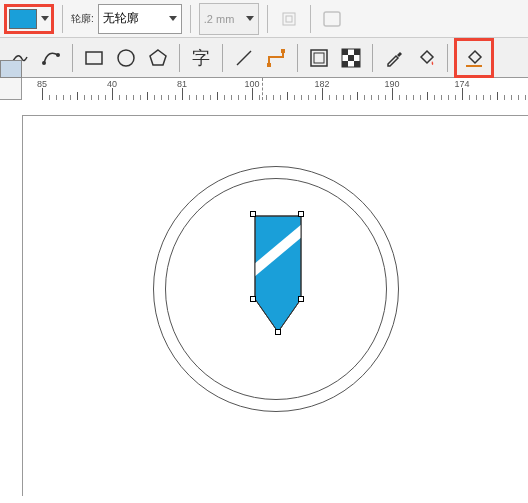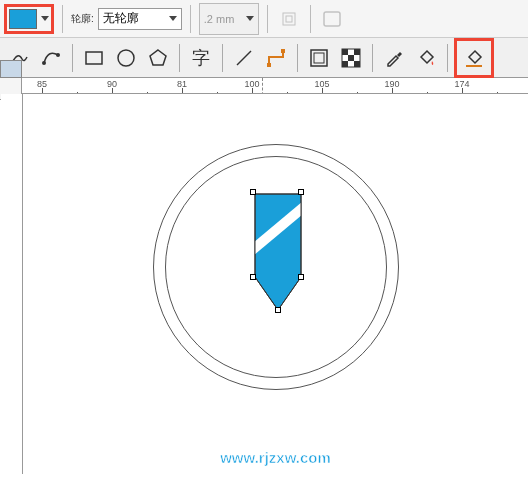--- a/index.html
+++ b/index.html
@@ -10,32 +10,32 @@
 
 .highlight-red { border: 3px solid #e43; padding: 2px; }
 
 .fill-swatch { display: flex; align-items: center; gap: 2px; }
 .color-box { width: 28px; height: 20px; background: #1a9fd9; border: 1px solid #666; }
 .dropdown-arrow { width: 0; height: 0; border-left: 4px solid transparent; border-right: 4px solid transparent; border-top: 5px solid #444; margin-left: 2px; }
 
 .sep { width: 1px; height: 28px; background: #bbb; margin: 0 4px; }
 
 .outline-label { font-size: 10px; color: #333; }
-.outline-select { display: flex; align-items: center; background: #fff; border: 1px solid #999; height: 22px; padding: 0 4px; min-width: 84px; font-size: 12px; justify-content: space-between; }
+.outline-select { display: flex; align-items: center; background: #fff; border: 1px solid #999; height: 30px; padding: 0 4px; min-width: 84px; font-size: 12px; justify-content: space-between; }
 .width-select { display: flex; align-items: center; background: #f0f0f0; color: #999; border: 1px solid #bbb; height: 32px; padding: 2px 4px; min-width: 60px; font-size: 11px; justify-content: space-between; }
 
 .tb-btn { width: 26px; height: 26px; display: flex; align-items: center; justify-content: center; border: 1px solid transparent; }
 .tb-btn.icon-disabled { opacity: 0.35; }
 
 .tb2-btn { width: 30px; height: 30px; display: flex; align-items: center; justify-content: center; border: 1px solid transparent; }
 
 .vsep { width: 1px; height: 28px; background: #aaa; margin: 0 4px; }
 
 .ruler-area { position: relative; }
-.ruler { height: 16px; background: #fff; border-bottom: 1px solid #999; position: relative; font-size: 9px; color: #555; overflow: hidden; margin-left: 22px; }
+.ruler { height: 38px; background: #fff; border-bottom: 1px solid #999; position: relative; font-size: 9px; color: #555; overflow: hidden; margin-left: 22px; }
 .ruler-corner { position: absolute; left: 0; top: 0; width: 22px; height: 22px; background: #f5f5f5; border-right: 1px solid #999; border-bottom: 1px solid #999; }
 .tab-corner { position: absolute; left: 0; top: -18px; width: 22px; height: 18px; background: #c8d8e8; border: 1px solid #888; }
 .ruler-tick { position: absolute; top: 0; height: 22px; }
 .ruler-tick .major { position: absolute; bottom: 0; width: 1px; height: 12px; background: #555; }
 .ruler-tick .minor { position: absolute; bottom: 0; width: 1px; height: 5px; background: #888; }
 .ruler-label { position: absolute; top: 1px; transform: translateX(-50%); }
 .ruler-marker { position: absolute; top: 0; width: 1px; height: 22px; border-left: 1px dashed #888; }
 
 .canvas { position: relative; background: #fff; height: 380px; margin-left: 22px; border-left: 1px solid #ccc; }
 .v-ruler { position: absolute; left: -22px; top: 0; width: 22px; height: 100%; background: #fff; border-right: 1px solid #999; }
@@ -204,21 +204,21 @@
         <div class="minor"></div>
       </div>
       <div class="ruler-tick" style="left: 76px;">
         <div class="minor"></div>
       </div>
       <div class="ruler-tick" style="left: 83px;">
         <div class="minor"></div>
       </div>
       <div class="ruler-tick" style="left: 90px;">
         <div class="major"></div>
-        <span class="ruler-label">90</span>
+        <span class="ruler-label">40</span>
       </div>
       <div class="ruler-tick" style="left: 97px;">
         <div class="minor"></div>
       </div>
       <div class="ruler-tick" style="left: 104px;">
         <div class="minor"></div>
       </div>
       <div class="ruler-tick" style="left: 111px;">
         <div class="minor"></div>
       </div>
@@ -297,21 +297,21 @@
         <div class="minor"></div>
       </div>
       <div class="ruler-tick" style="left: 286px;">
         <div class="minor"></div>
       </div>
       <div class="ruler-tick" style="left: 293px;">
         <div class="minor"></div>
       </div>
       <div class="ruler-tick" style="left: 300px;">
         <div class="major"></div>
-        <span class="ruler-label">105</span>
+        <span class="ruler-label">182</span>
       </div>
       <div class="ruler-tick" style="left: 307px;">
         <div class="minor"></div>
       </div>
       <div class="ruler-tick" style="left: 314px;">
         <div class="minor"></div>
       </div>
       <div class="ruler-tick" style="left: 321px;">
         <div class="minor"></div>
       </div>
@@ -419,14 +419,13 @@
         <path d="M2 2 L48 2 L48 85 L25 118 L2 85 Z" fill="none" stroke="#333" stroke-width="1"></path>
       </svg>
       <div class="handle" style="left:-3px;top:-3px"></div>
       <div class="handle" style="left:45px;top:-3px"></div>
       <div class="handle" style="left:45px;top:82px"></div>
       <div class="handle" style="left:22px;top:115px"></div>
       <div class="handle" style="left:-3px;top:82px"></div>
     </div>
   </div>
 
-  <div class="watermark">www.rjzxw.com</div>
 </div>
 
 </body></html>

